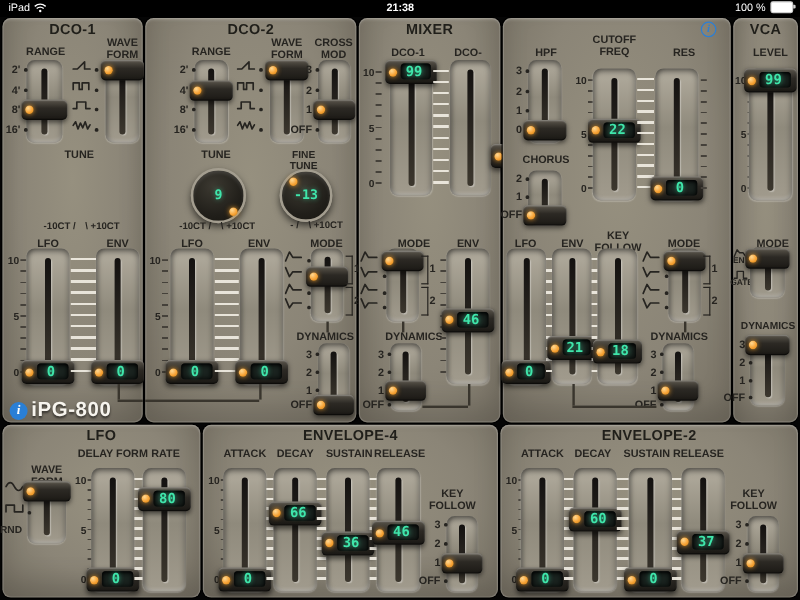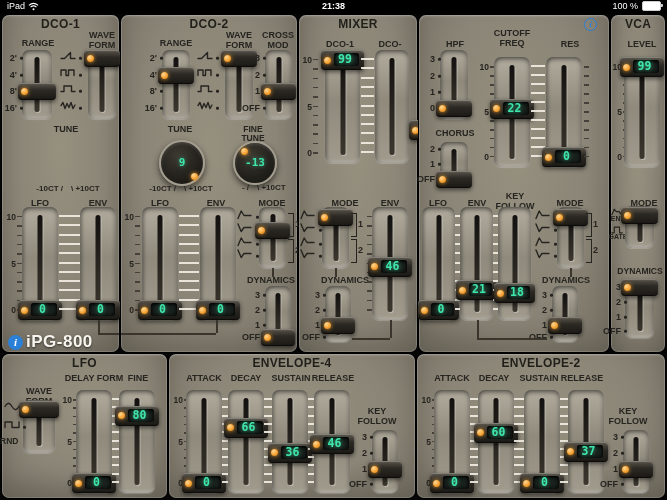--- a/index.html
+++ b/index.html
@@ -542,21 +542,21 @@
       <div class="optdot" style="left: 13px; top: 316px;"></div>
       <div class="handle" style="left: 10px; top: 263.5px; width: 37px; height: 17px;">
         <div class="led" style="left: 3px; top: 5px;"></div>
       </div>
     </div>
     <div class="panel" style="left: 2px; top: 354px; width: 165px; height: 144px;">
       <div class="ptitle">LFO</div>
       <div class="lbl" style="left: 37px; top: 33px; font-size: 9px;">WAVE
 FORM</div>
       <div class="lbl" style="left: 92px; top: 20px; font-size: 9px;">DELAY FORM</div>
-      <div class="lbl" style="left: 136px; top: 20px; font-size: 9px;">FINE</div>
+      <div class="lbl" style="left: 136px; top: 20px; font-size: 9px;">RATE</div>
       <div class="track" style="left: 21px; top: 46px; width: 32px; height: 53px;">
         <div class="slot" style="top: 7px; height: 39px;"></div>
       </div>
       <div class="icon" style="left: 2px; top: 49.5px; width: 16px; height: 11px;"><svg width="16" height="11" viewBox="0 0 16 11">
           <path d="M1 5Q4.5 -1.5 8 5Q11.5 11.5 15 5" fill="none" stroke="#262420" stroke-width="1.4" stroke-linejoin="round" stroke-linecap="round"></path>
         </svg></div>
       <div class="optdot" style="left: 21px; top: 55px;"></div>
       <div class="icon" style="left: 2px; top: 67.5px; width: 16px; height: 11px;"><svg width="16" height="11" viewBox="0 0 16 11">
           <path d="M1 8V2.5H8V8H15V2.5" fill="none" stroke="#262420" stroke-width="1.4" stroke-linejoin="round" stroke-linecap="round"></path>
         </svg></div>

